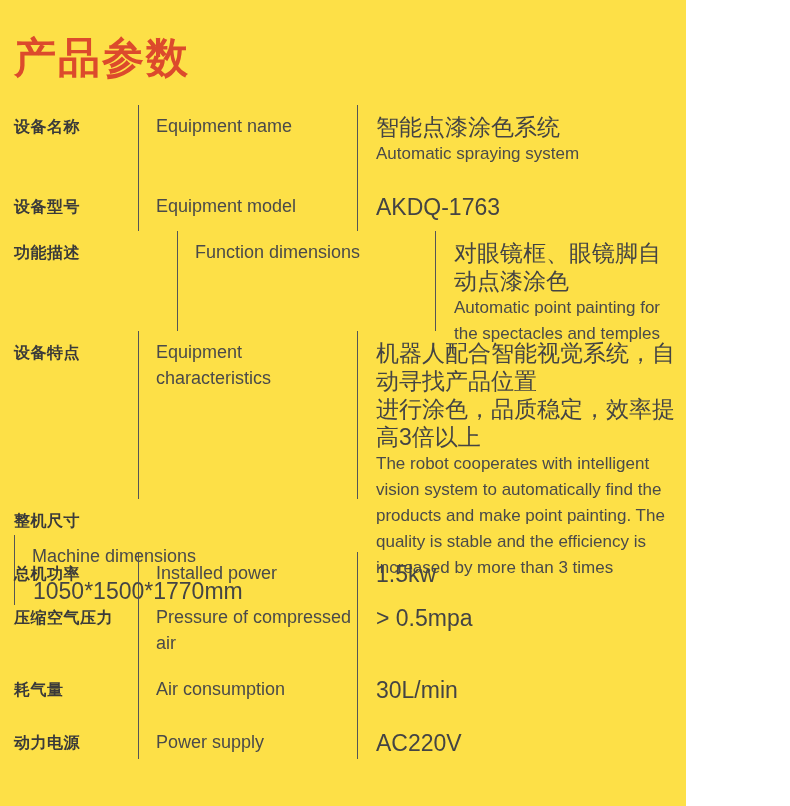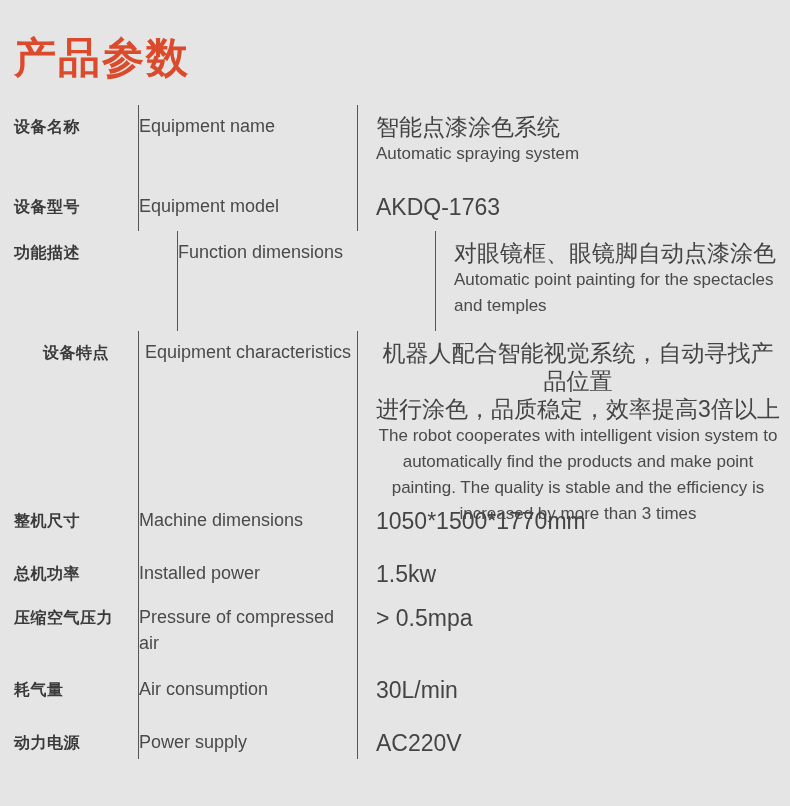--- a/index.html
+++ b/index.html
@@ -1,20 +1,20 @@
 <!DOCTYPE html>
 <html><head>
 <meta charset="utf-8">
 <style>
   * { margin:0; padding:0; box-sizing:border-box; }
   html,body { background:#ffffff; }
   .page {
     position:relative;
-    width:790px; height:806px;
-    background:#e5e5e5;
+    width:686px; height:806px;
+    background:#fde047;
     font-family:"Liberation Sans","DejaVu Sans",sans-serif;
     overflow:hidden;
   }
   .page-title {
     margin:34px 0 0 14px;
     font-size:42px;
     line-height:48px;
     font-weight:bold;
     color:#dc4a2c;
     letter-spacing:2px;
@@ -24,37 +24,38 @@
   .cell { padding-top:8px; }
   .cell-label-cn {
     width:124px;
     font-size:16px; line-height:28px;
     font-weight:bold; color:#3a3a3a;
     letter-spacing:0.5px;
   }
   .cell-label-en {
     width:219px;
     border-left:1px solid #555555;
+    padding-left:17px;
     font-size:18px; line-height:26px;
     color:#4a4a4a;
   }
   .cell-value {
     flex:1;
     border-left:1px solid #555555;
     padding-left:18px; padding-right:10px;
     color:#4a4a4a;
   }
   .value-line { font-size:23px; line-height:28px; color:#444444; }
   .value-sub  { font-size:17px; line-height:26px; color:#4a4a4a; max-width:405px; }
   
   .r1 { height:80px; }
   .r2 { height:46px; }
   .r3 { height:100px;gap:39px; }
-  .r4 { height:168px;text-align:center; }
-  .r5 { height:53px; }
+  .r4 { height:168px; }
+  .r5 { height:53px;flex-direction:column; }
   .r6 { height:44px; }
   .r7 { height:72px; }
   .r8 { height:53px; }
   .r9 { height:38px; }
 </style>
 </head>
 <body>
 
 <div class="page">
 

